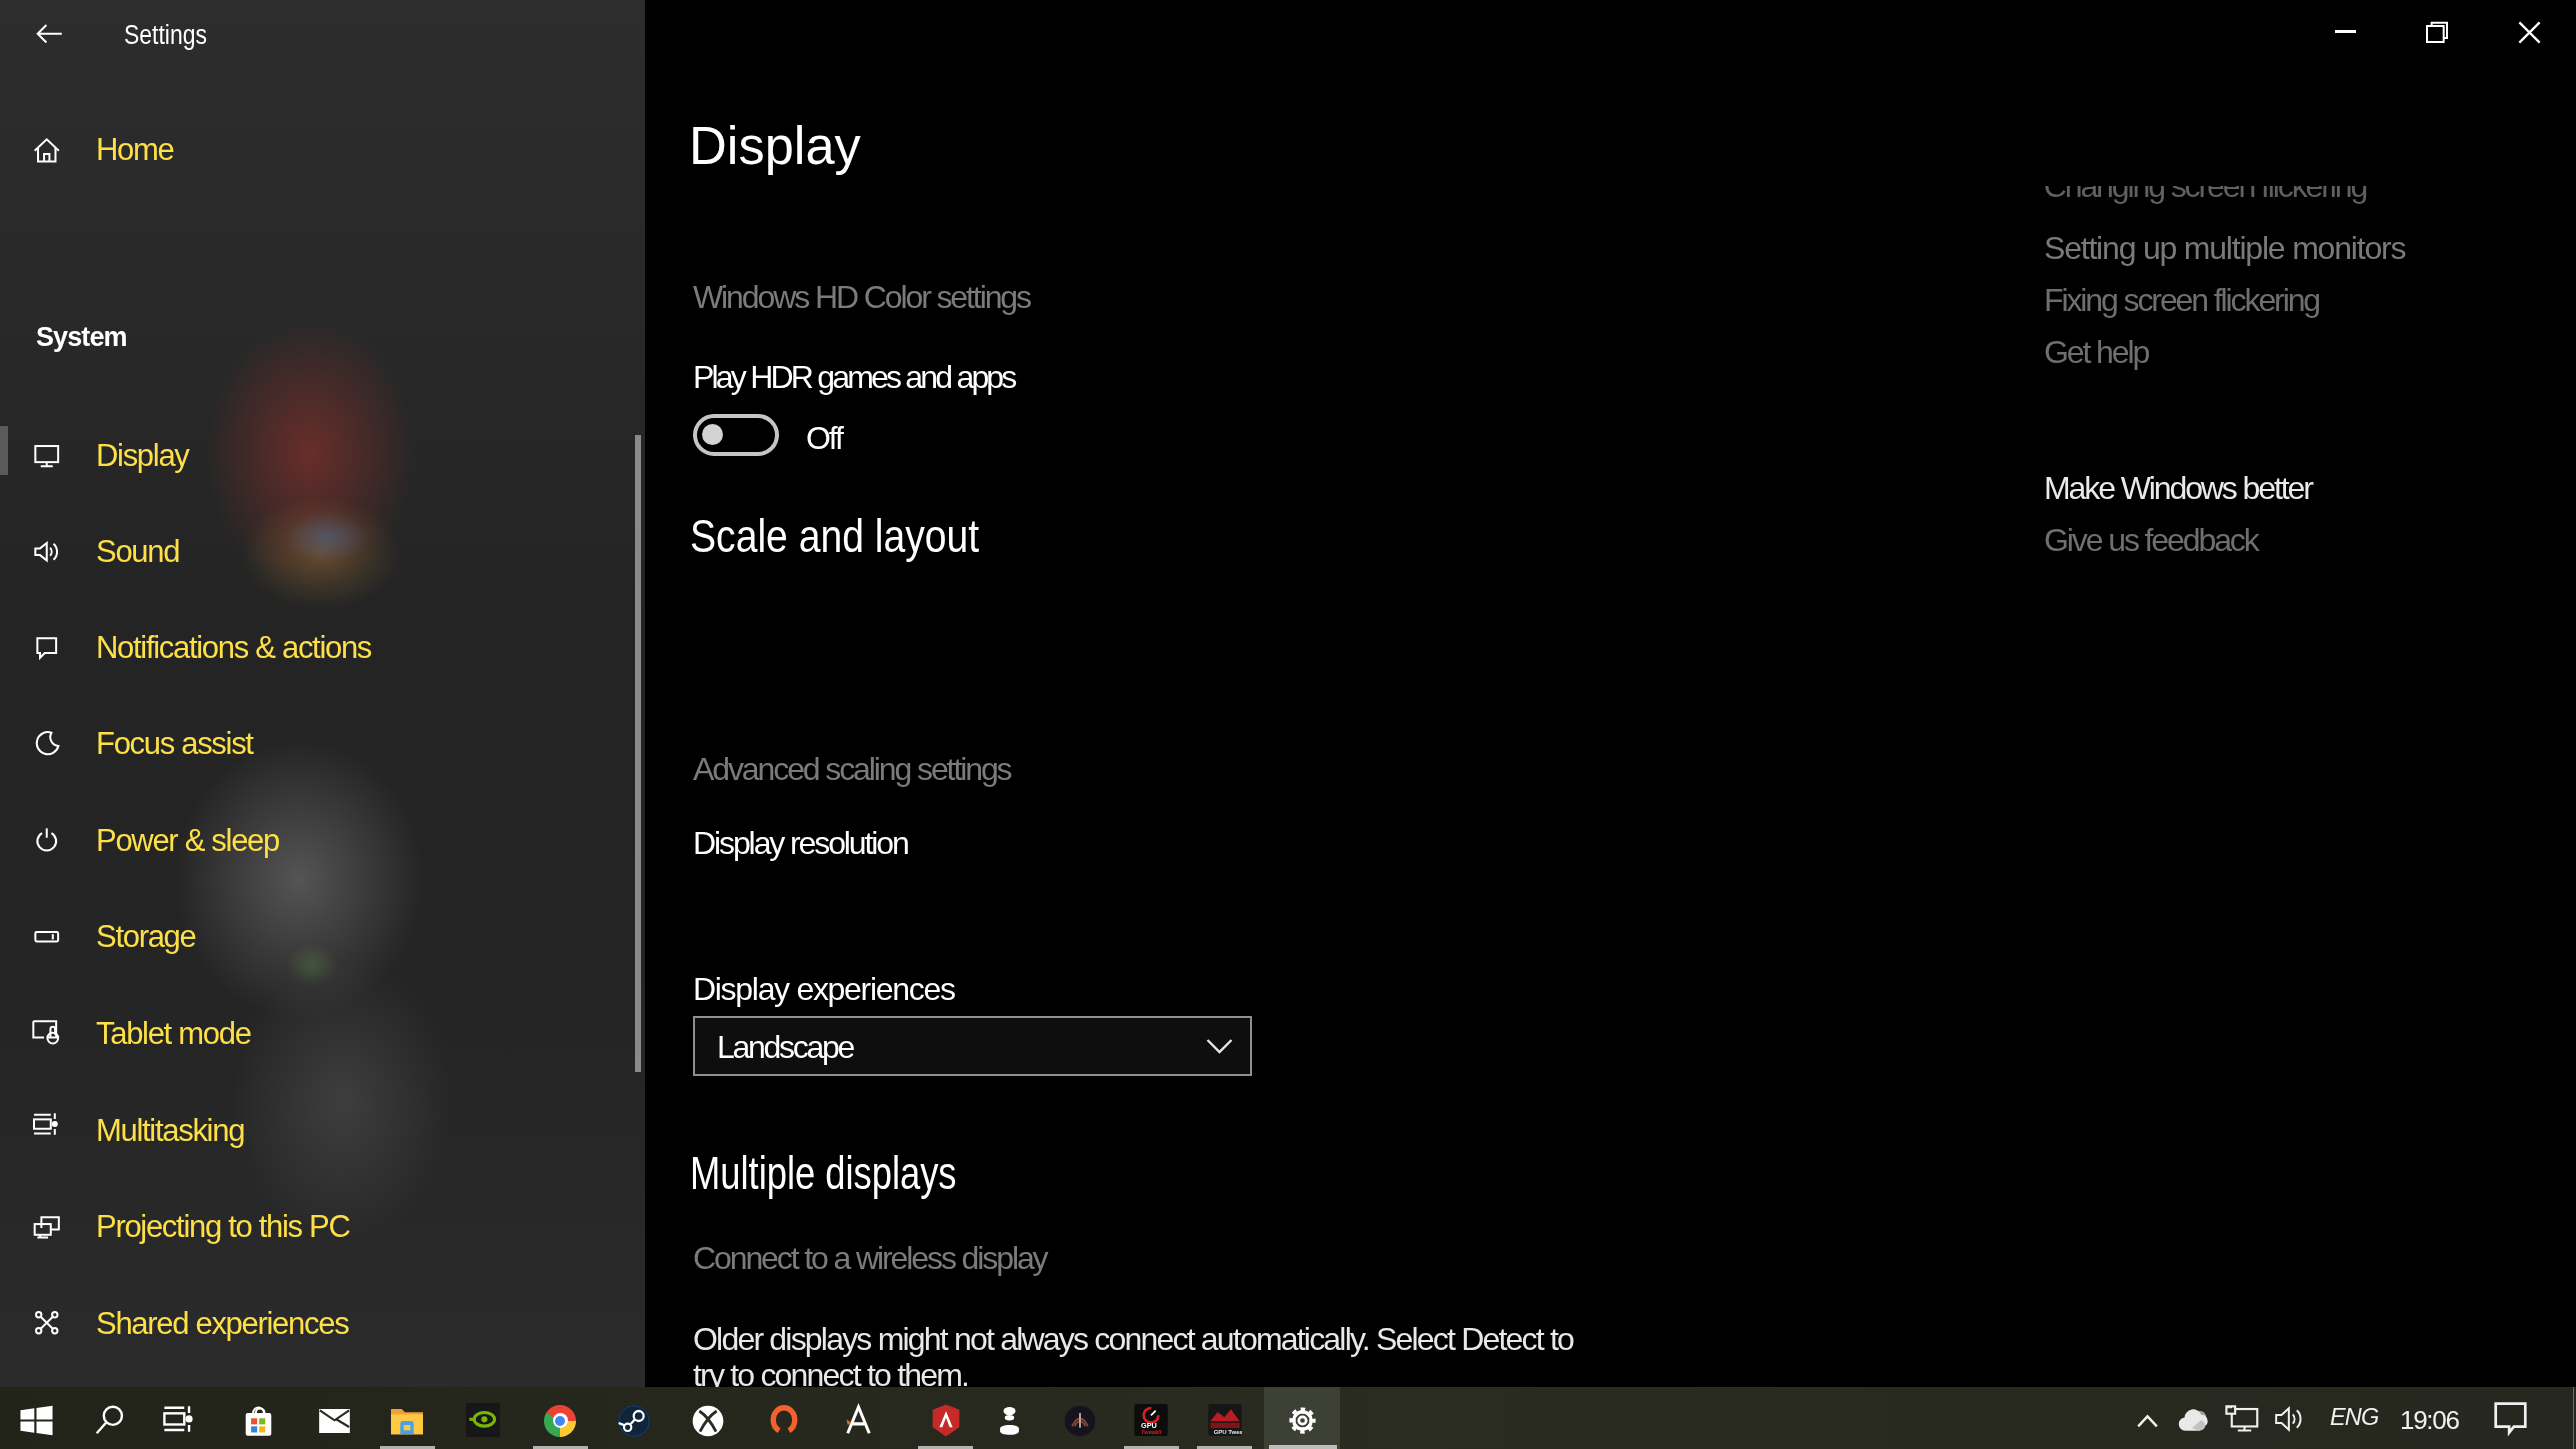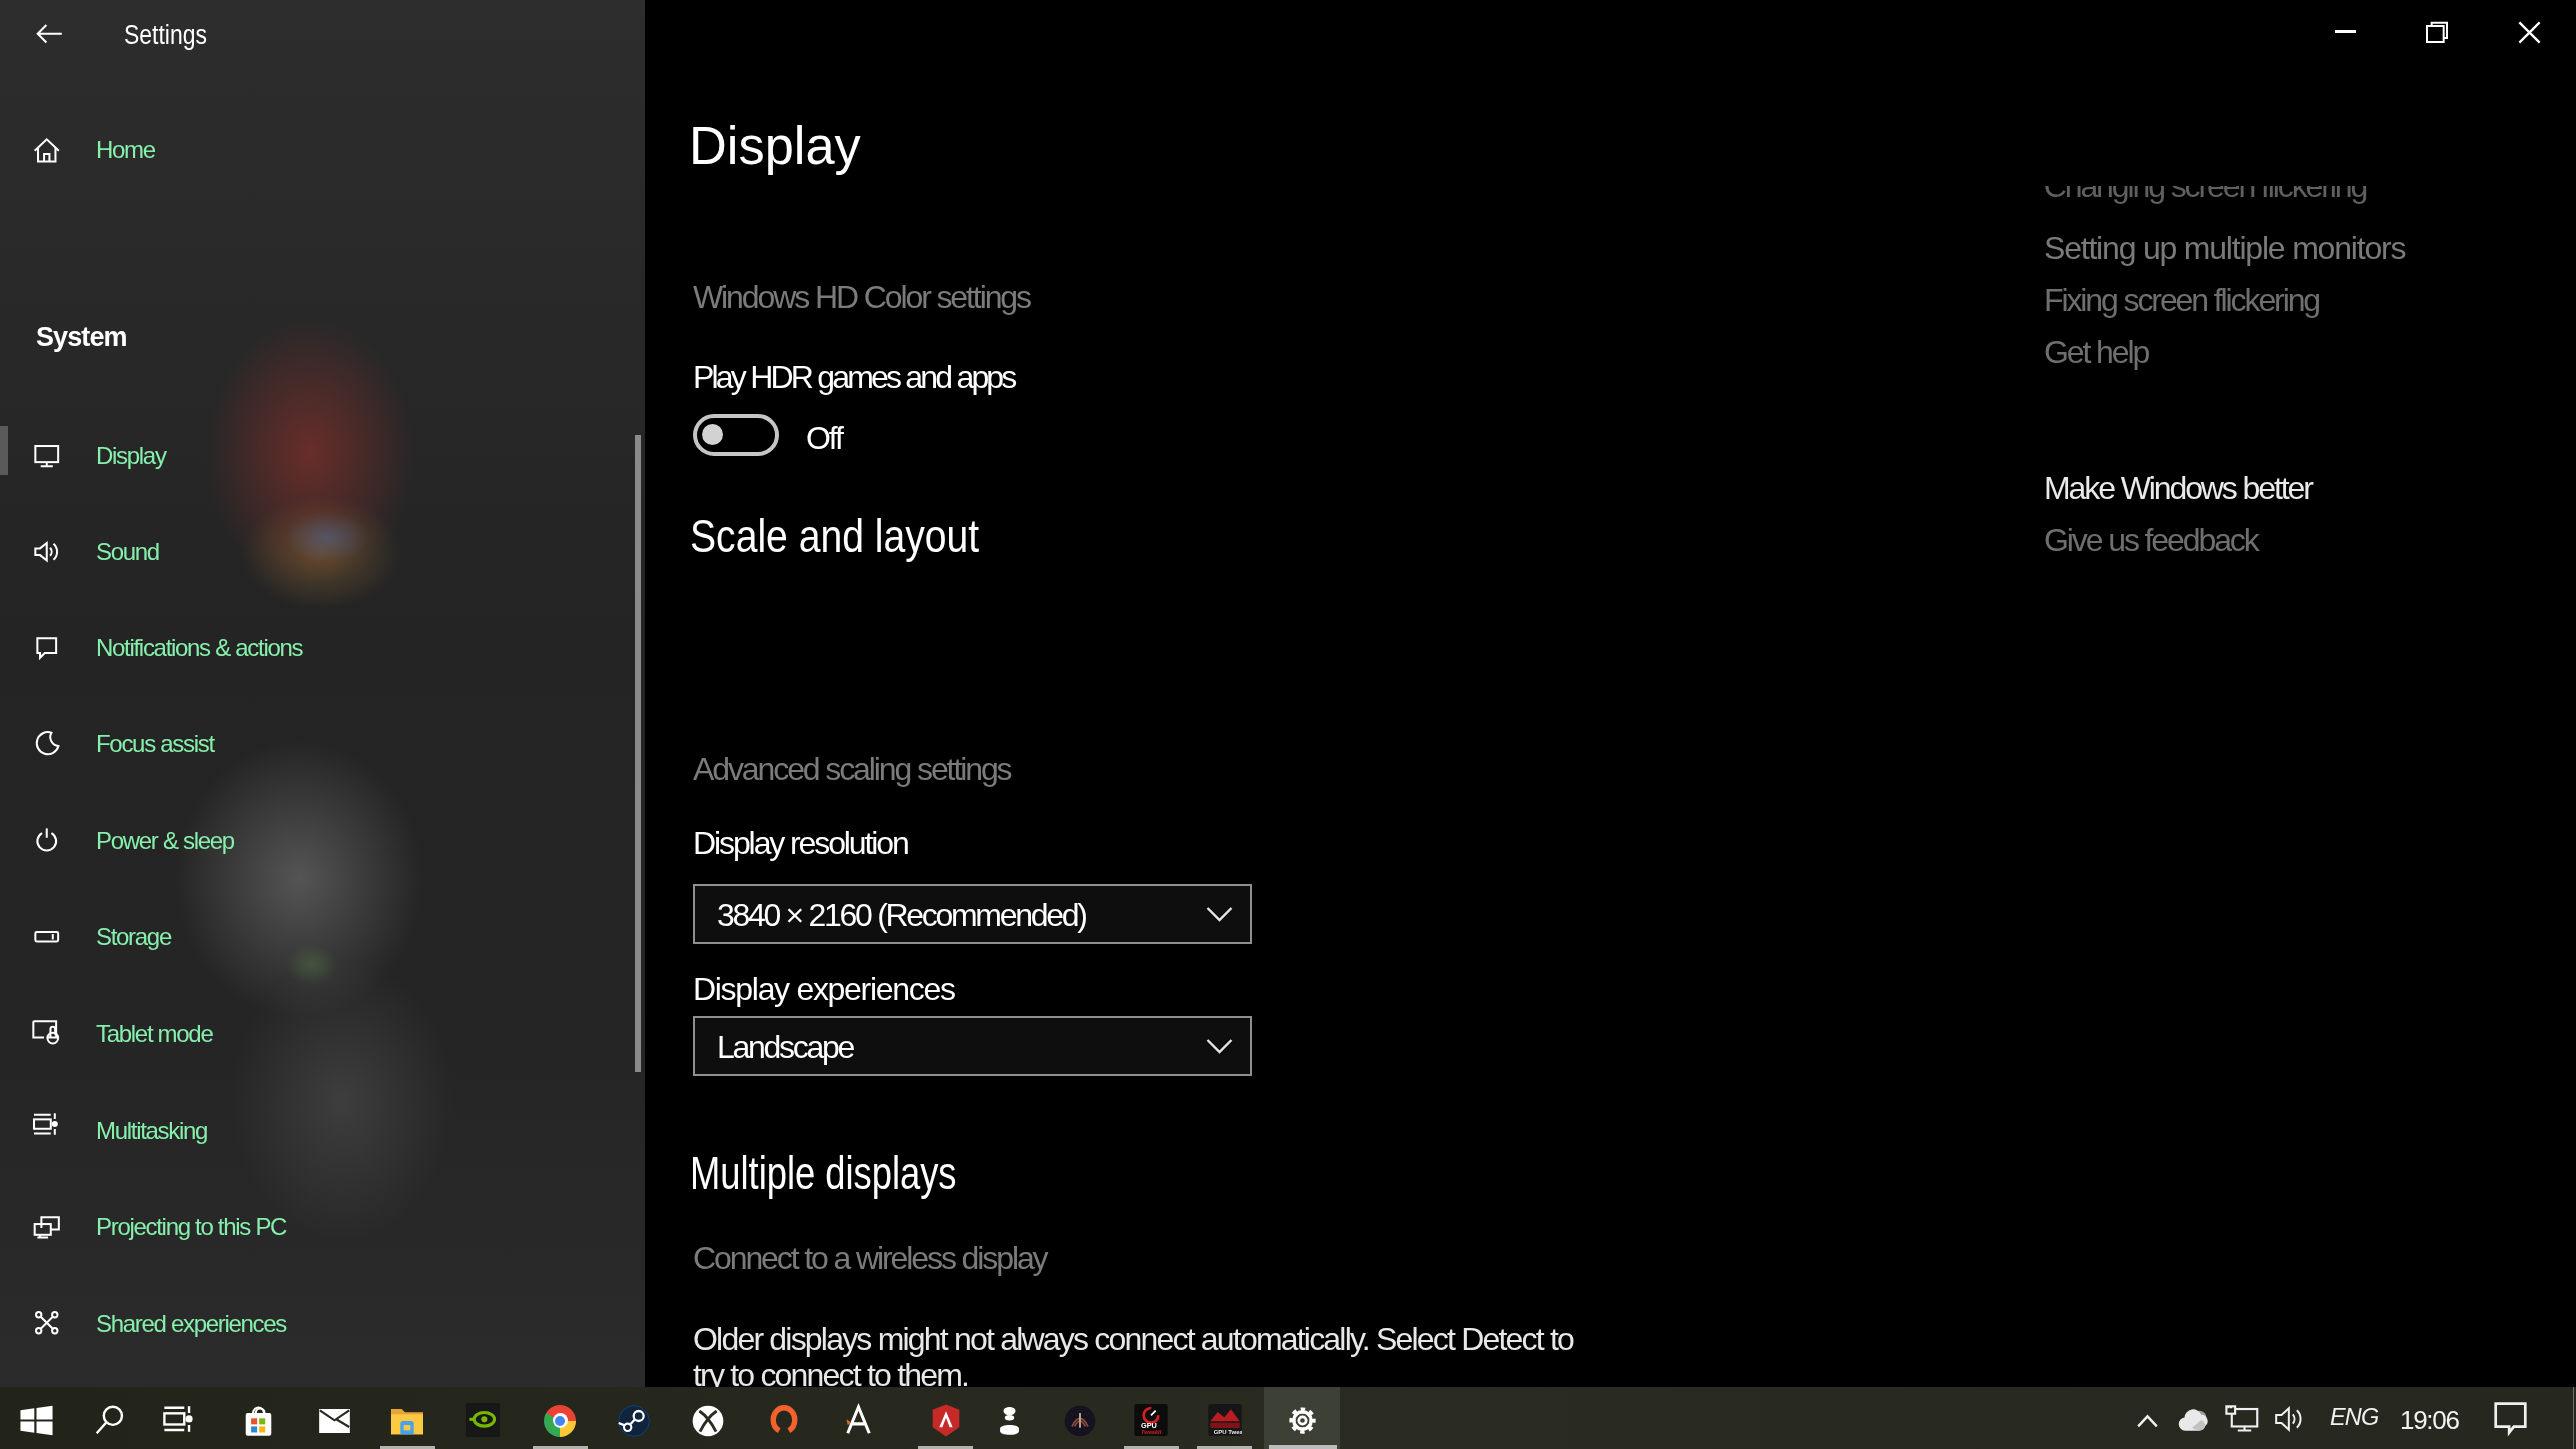--- a/index.html
+++ b/index.html
@@ -10,21 +10,21 @@
   #nav{position:absolute;left:0;top:0;width:645px;height:1387px;
     background:
       radial-gradient(60px 37px ellipse at 327px 537px, rgba(70,115,185,0.40), rgba(70,115,185,0) 70%),
       radial-gradient(114px 81px ellipse at 321px 553px, rgba(200,140,60,0.34), rgba(200,140,60,0) 70%),
       radial-gradient(141px 181px ellipse at 310px 453px, rgba(165,52,44,0.52), rgba(165,52,44,0) 74%),
       radial-gradient(37px 30px ellipse at 312px 965px, rgba(110,170,80,0.26), rgba(110,170,80,0) 70%),
       radial-gradient(168px 188px ellipse at 299px 879px, rgba(255,255,255,0.22), rgba(255,255,255,0) 74%),
       radial-gradient(148px 188px ellipse at 342px 1100px, rgba(255,255,255,0.11), rgba(255,255,255,0) 75%),
       linear-gradient(180deg,#2e2d2d 0%,#292929 20%,#242424 45%,#252525 75%,#2b2b2b 100%);
   }
-  .navtxt{position:absolute;left:96px;font-size:24px;letter-spacing:-1.3px;color:#86efac;white-space:nowrap;line-height:29.5px;}
+  .navtxt{position:absolute;left:96px;font-size:31px;letter-spacing:-1.3px;color:#fde047;white-space:nowrap;line-height:29.5px;}
   .navicon{position:absolute;left:32px;width:29.5px;height:29.5px;}
   #selpill{position:absolute;left:0;top:426px;width:8px;height:49px;background:#5a5a5a;}
   #scrollthumb{position:absolute;left:635px;top:435px;width:6px;height:637px;background:#8a8a8a;}
   
   #search{position:absolute;left:34px;top:213px;width:574px;height:56px;background:#fff;border:1.3px solid #8a8a8a;}
   #search .ph{position:absolute;left:24px;top:13.4px;font-size:28px;letter-spacing:-1.1px;color:#767676;}
   #search .caret{position:absolute;left:21.5px;top:6.7px;width:2px;height:42px;background:#000;}
   
   .h1{position:absolute;font-size:54px;letter-spacing:0;font-weight:400;color:#fff;line-height:54px;white-space:nowrap;transform-origin:0 0;}
   .h2{position:absolute;font-size:47px;letter-spacing:0;color:#fff;line-height:47px;white-space:nowrap;transform-origin:0 0;}
@@ -126,26 +126,20 @@
   <div class="h1" style="left:689px;top:118px;transform:scaleX(0.97)">Display</div>
   <div class="dim" style="left:693px;top:278px">Windows HD Color settings</div>
   <div class="lbl" style="left:693px;top:358px;letter-spacing:-2.8px">Play HDR games and apps</div>
   <div id="tog">
       <div class="knob"></div>
     </div>
   <div class="lbl" style="left:806px;top:419px">Off</div>
   <div class="h2" style="left:690px;top:512px;transform:scaleX(0.832)">Scale and layout</div>
   <div class="dim" style="left:693px;top:750px">Advanced scaling settings</div>
   <div class="lbl" style="left:693px;top:824px">Display resolution</div>
-  <div class="drop" style="top:884px">
-      <div class="t">3840 × 2160 (Recommended)</div>
-    <svg width="27" height="16" viewBox="0 0 40 24" fill="none" stroke="#e6e6e6" stroke-width="3.6">
-        <path d="M2 3 L20 21 L38 3"></path>
-      </svg>
-  </div>
   <div class="lbl" style="left:693px;top:970px;letter-spacing:-1.3px">Display experiences</div>
   <div class="drop" style="top:1016px">
       <div class="t">Landscape</div>
     <svg width="27" height="16" viewBox="0 0 40 24" fill="none" stroke="#e6e6e6" stroke-width="3.6">
         <path d="M2 3 L20 21 L38 3"></path>
       </svg>
   </div>
   <div class="h2" style="left:690px;top:1149px;transform:scaleX(0.773)">Multiple displays</div>
   <div class="dim" style="left:693px;top:1239px">Connect to a wireless display</div>
   <div class="lbl" style="left:693px;top:1321px;line-height:36px;color:#e8e8e8;letter-spacing:-1.8px">Older displays might not always connect automatically. Select Detect to<br>try to connect to them.</div>

